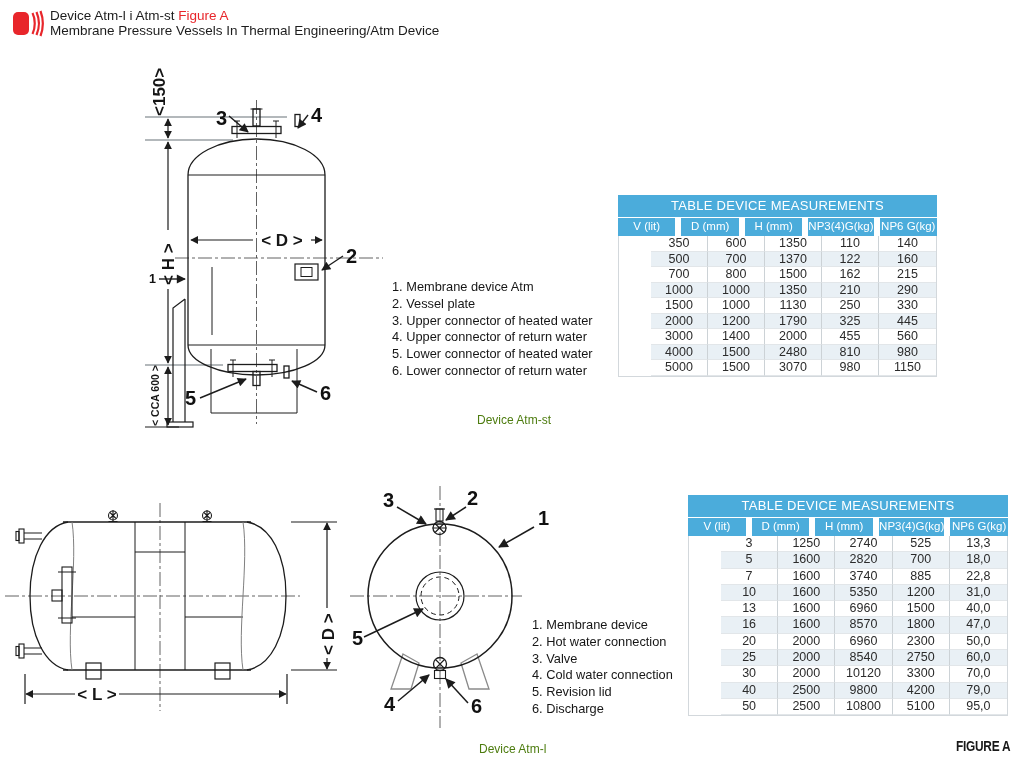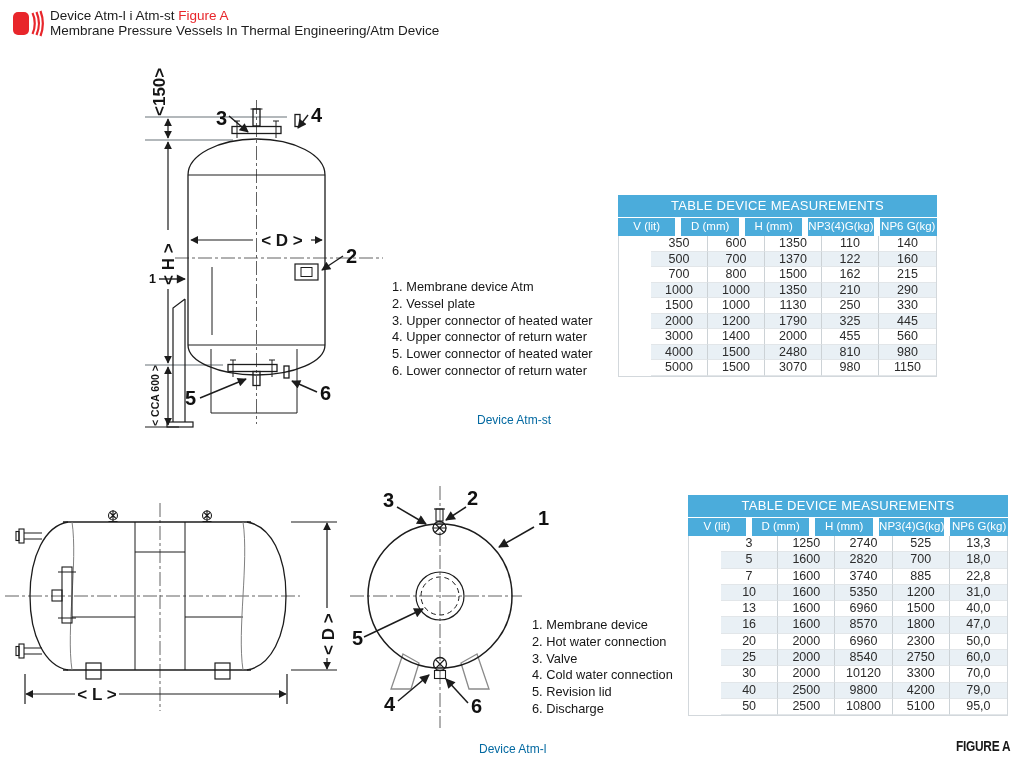--- a/index.html
+++ b/index.html
@@ -10,21 +10,21 @@
   
   #hdr{position:absolute;left:12px;top:8px;display:flex;align-items:flex-start;}
   #hdr-text{margin-left:6px;font-size:13.5px;line-height:15px;color:#1c1c1c;}
   .red{color:#e8262b;}
 
   
   .legend{position:absolute;font-size:12.8px;line-height:16.8px;color:#161616;}
   .legend ul{list-style:none;margin:0;padding:0;}
 
   
-  .caption{position:absolute;font-size:12px;color:#0369a1;text-align:right;}
+  .caption{position:absolute;font-size:12px;color:#4d7c0f;text-align:right;}
   #figure-label{position:absolute;right:14px;top:738px;font-weight:bold;font-size:14.5px;
                 letter-spacing:-0.3px;transform:scaleX(.82);transform-origin:100% 50%;color:#181818;}
 
   
   .mtable{position:absolute;}
   #table1{left:618px;top:195px;width:319px;}
   #table2{left:688px;top:495px;width:320px;}
   .t-title{background:#4bacdb;color:#fff;text-align:center;font-size:13px;
            padding:3px 0 4px 0;letter-spacing:.3px;}
   .t-head{display:grid;grid-template-columns:repeat(5,1fr);gap:6px;background:#fff;margin-top:1px;}

